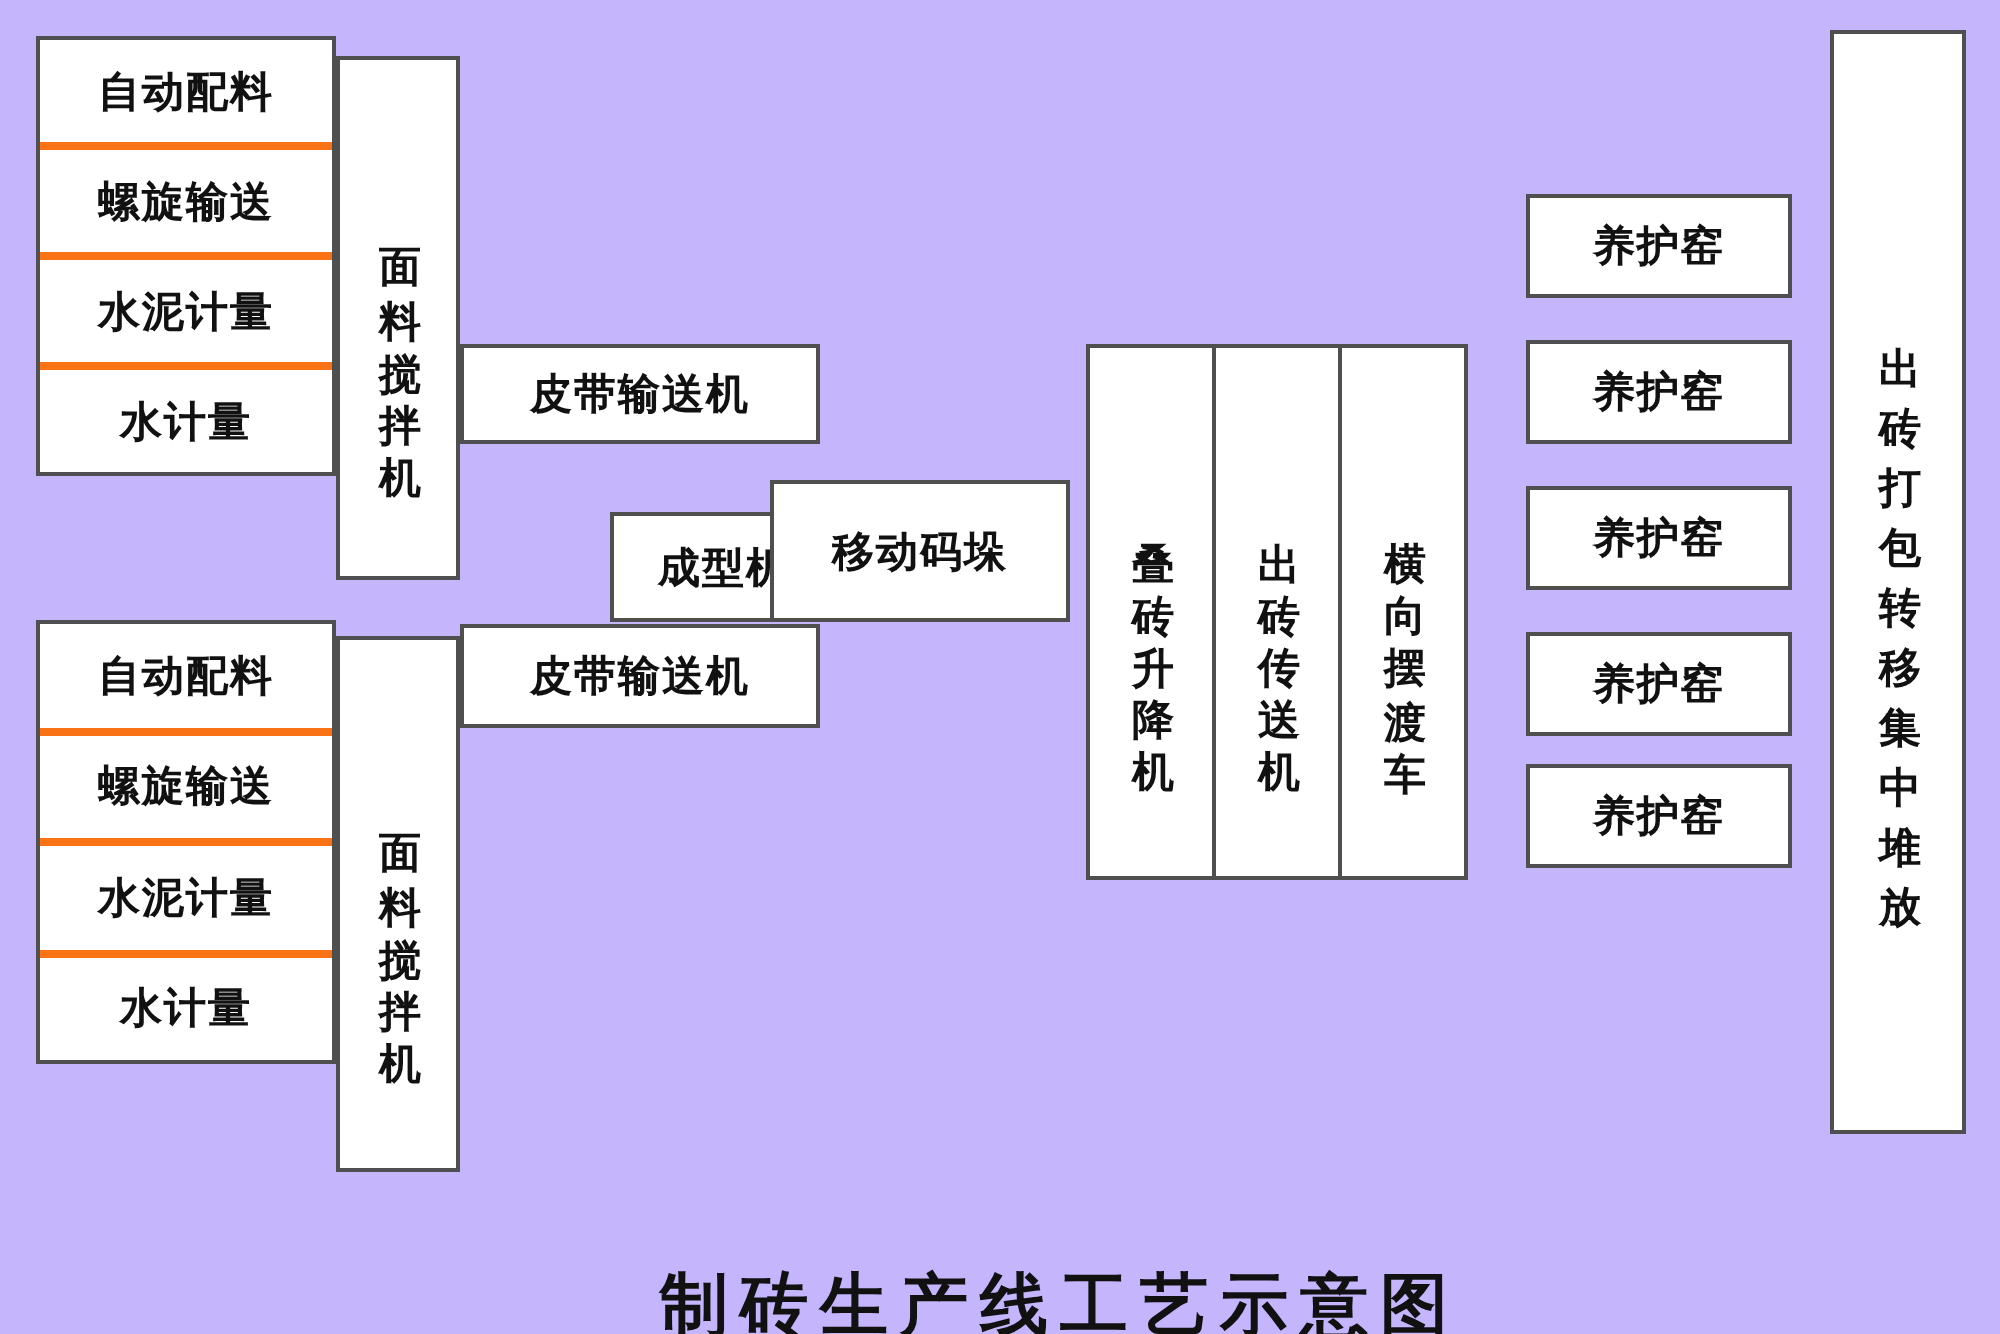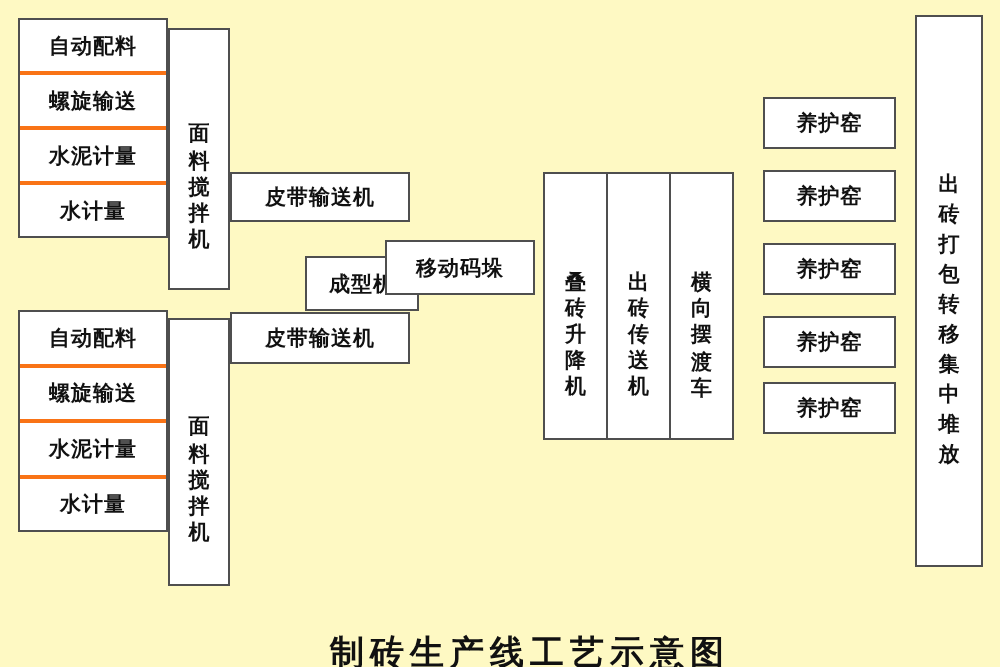--- a/index.html
+++ b/index.html
@@ -5,21 +5,21 @@
   * { margin: 0; padding: 0; box-sizing: border-box; }
   html, body { background: #ffffff; }
   body {
     font-family: "Liberation Sans", "DejaVu Sans", sans-serif;
     color: #111111;
   }
   .canvas {
     position: relative;
     width: 1000px;
     height: 667px;
-    background: #fef9c3;
+    background: #c4b5fd;
     overflow: hidden;
   }
   .box {
     position: absolute;
     border: 2px solid #4f4f4f;
     background: #ffffff;
     display: flex;
     align-items: center;
     justify-content: center;
     font-size: 21px;
@@ -78,21 +78,21 @@
   </div>
 
   <div class="box" style="left:168px; top:28px; width:62px; height:262px;">
     <span class="vtext v26">面料搅拌机</span>
   </div>
 
   <div class="box" style="left:230px; top:172px; width:180px; height:50px;">皮带输送机</div>
 
   <div class="box" style="left:257px; top:256px; width:114px; height:55px;margin-left:48px;">成型机</div>
 
-  <div class="box" style="left:385px; top:240px; width:150px; height:55px;">移动码垛</div>
+  <div class="box" style="left:385px; top:240px; width:150px; height:71px;">移动码垛</div>
 
   <div class="stack" style="left:18px; top:310px; width:150px; height:222px;">
     <div class="row">自动配料</div>
     <div class="row">螺旋输送</div>
     <div class="row">水泥计量</div>
     <div class="row">水计量</div>
   </div>
 
   <div class="box" style="left:168px; top:318px; width:62px; height:268px;">
     <span class="vtext v26">面料搅拌机</span>

